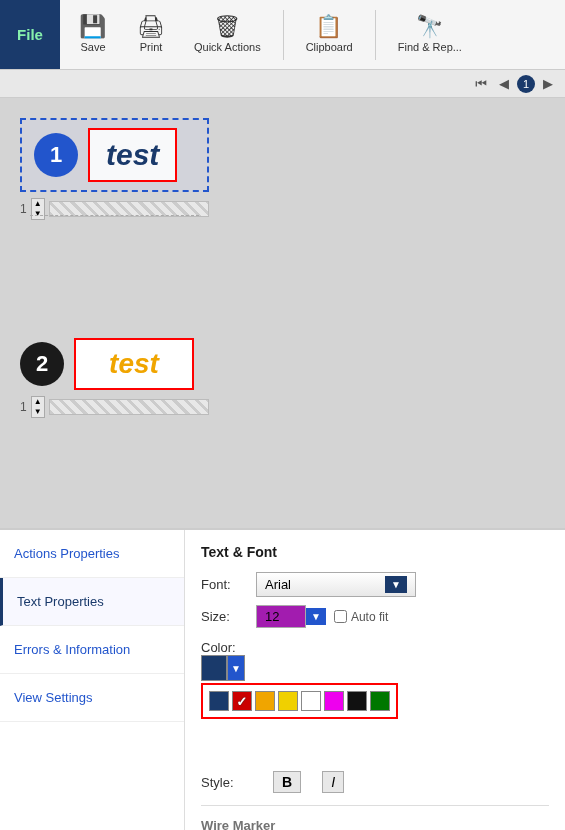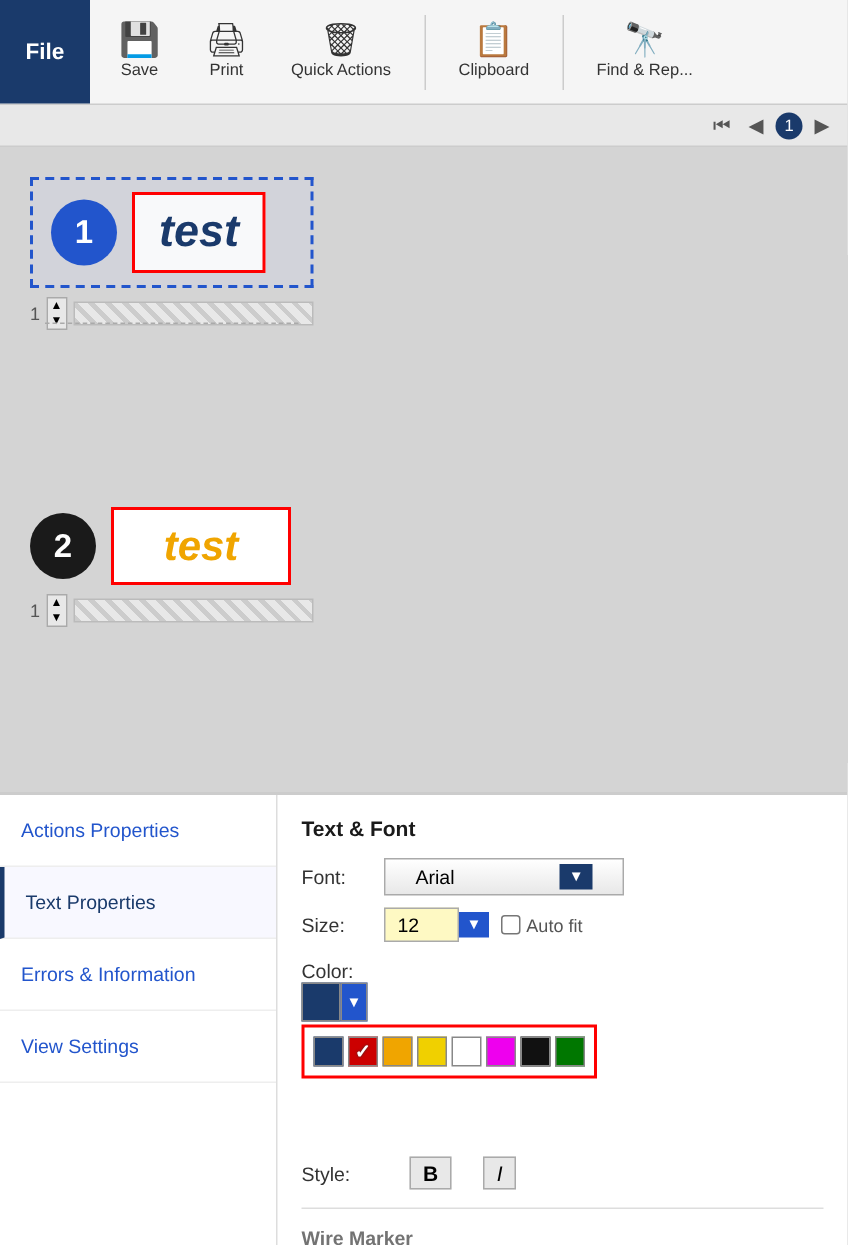--- a/index.html
+++ b/index.html
@@ -8,21 +8,21 @@
     
     .toolbar {
       display: flex;
       align-items: stretch;
       background: #f5f5f5;
       border-bottom: 1px solid #ccc;
       height: 70px;
     }
     .toolbar-file {
       background: #1a3a6b;
-      color: #ffffff;
+      color: #86efac;
       display: flex;
       align-items: center;
       justify-content: center;
       width: 60px;
       font-size: 15px;
       font-weight: bold;
       cursor: pointer;
     }
     .toolbar-buttons {
       display: flex;
@@ -244,37 +244,37 @@
       font-size: 13px;
     }
     .prop-label {
       width: 55px;
       color: #333;
       flex-shrink: 0;
     }
     .prop-select {
       border: 1px solid #aaa;
       background: linear-gradient(to bottom, #fff, #e8e8e8);
-      padding: 3px 20px;
+      padding: 3px 8px;
       font-size: 13px;
       display: flex;
       align-items: center;
       cursor: pointer;
       min-width: 120px;
     }
     .prop-select-arrow {
       background: #1a3a6b;
       color: white;
       padding: 3px 6px;
       margin-left: auto;
       font-size: 10px;
     }
     .prop-size-box {
       border: 1px solid #aaa;
-      background: #fef9c3;
+      background: #a21caf;
       padding: 3px 8px;
       font-size: 13px;
       width: 50px;
       display: flex;
       align-items: center;
     }
     .prop-size-arrow {
       background: #2255cc;
       color: white;
       padding: 3px 5px;

